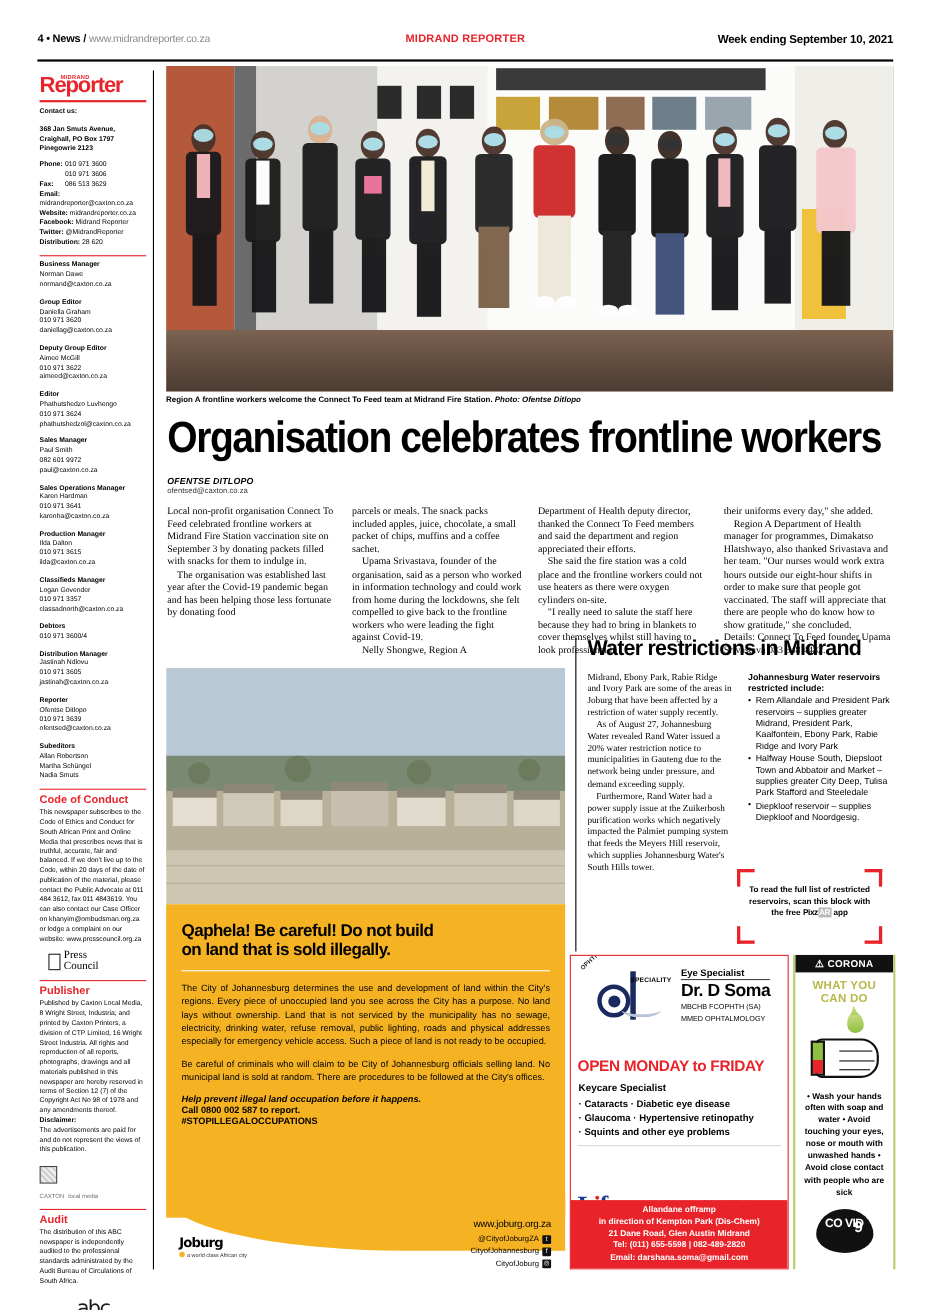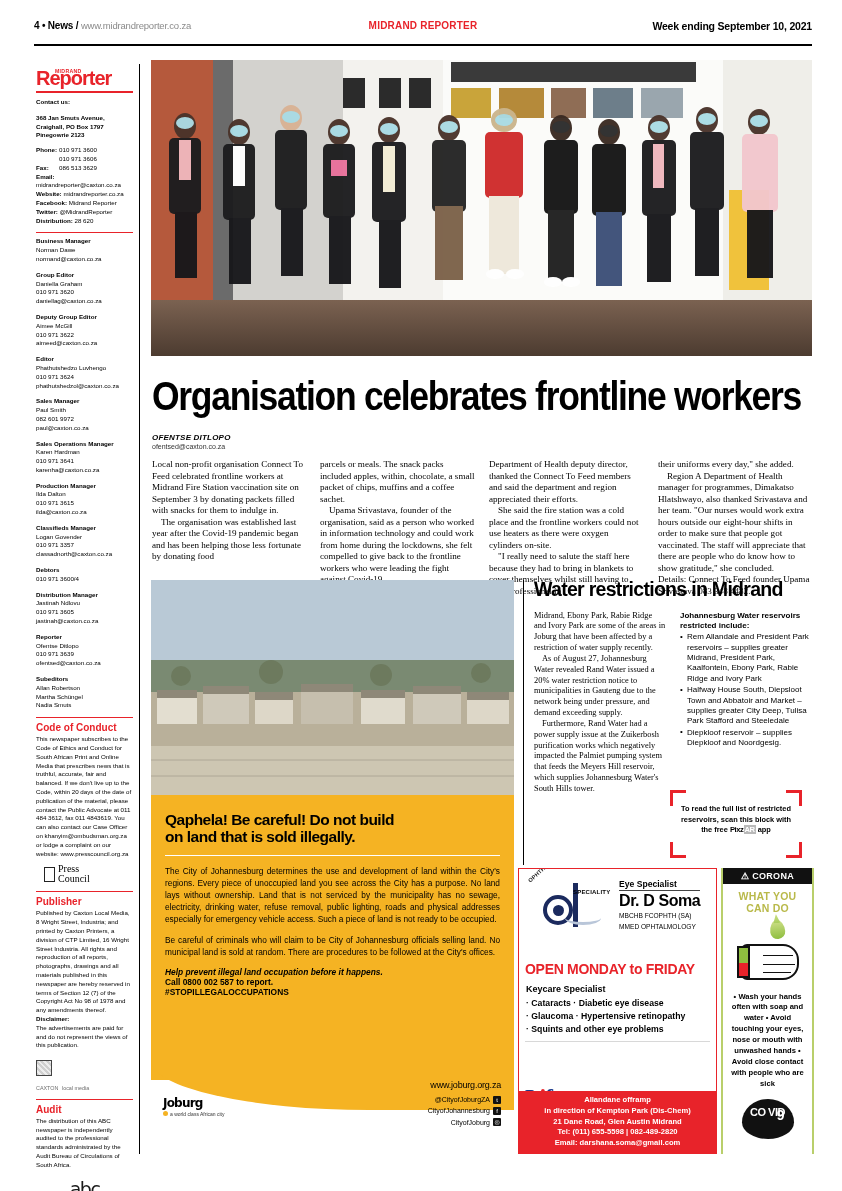--- a/index.html
+++ b/index.html
@@ -7,21 +7,21 @@
     width: 842px; height: 1191px;
     background: #ffffff;
     font-family: "Liberation Sans", sans-serif;
     color: #000;
     overflow: hidden;
   }
   .page { position: relative; width: 842px; height: 1191px; padding: 0; }
 
   
   .masthead {
-    position: absolute; left: 34px; top: 20px; width: 778px; height: 26px;
+    position: absolute; left: 34px; top: 30px; width: 778px; height: 26px;
     border-bottom: 2.5px solid #000;
     display: flex; align-items: flex-start; justify-content: space-between;
   }
   .mh-left { font-size: 10px; font-weight: bold; letter-spacing: -.2px; }
   .mh-left .url { font-weight: normal; color: #8a8a8a; font-size: 9.5px; }
   .mh-center { font-size: 10px; font-weight: bold; color: #e8232a; letter-spacing: .2px;
                position:absolute; left:50%; transform:translateX(-50%); top:0; }
   .mh-right { font-size: 10.5px; font-weight: bold; letter-spacing: -.2px; }
 
   
@@ -117,21 +117,21 @@
   .scanbox .bl { left: 0; bottom: 0; border-right: none; border-top: none; }
   .scanbox .br { right: 0; bottom: 0; border-left: none; border-top: none; }
   .scanbox .txt { position: absolute; left: 10px; right: 10px; top: 14px;
                   text-align: center; font-size: 7.4px; font-weight: bold; line-height: 1.42; }
   .pixar-badge { display: inline-block; font-size: 7.6px; font-weight: bold;
                  letter-spacing: -.4px; }
   .pixar-badge .ar { background: #b9b9b9; color: #fff; padding: 0 1px; }
 
   
   .joburg-ad {
-    position: absolute; left: 151px; top: 580px; width: 363px; height: 574px;
+    position: absolute; left: 151px; top: 607px; width: 363px; height: 574px;
     background: #fff; overflow: hidden;
   }
   .ja-photo { position: absolute; left: 0; top: 0; width: 363px; height: 215px; overflow: hidden; }
   .ja-orange {
     position: absolute; left: 0; top: 215px; width: 363px; height: 285px;
     background: #f5b323; padding: 16px 14px 0 14px;
   }
   .ja-head { font-size: 15.5px; font-weight: bold; line-height: 1.12; letter-spacing: -.5px; }
   .ja-rule { border-top: 1.4px solid #fff; margin: 9px 0 9px 0; }
   .ja-body { font-size: 8.3px; line-height: 1.46; text-align: justify; }
@@ -508,35 +508,38 @@
         <g transform="translate(598,52)">
             <ellipse cx="10" cy="10" rx="11" ry="13" fill="#4a332a"></ellipse>
             <rect x="-7" y="22" width="36" height="78" rx="5" fill="#f3c7cd"></rect>
             <rect x="-2" y="98" width="26" height="68" fill="#17171a"></rect>
             <ellipse cx="10" cy="9" rx="9" ry="6" fill="#a9dbe4"></ellipse>
           </g>
       </g>
     </svg>
   </div>
 
+  <div class="photo-caption">
+    <span>Region A frontline workers welcome the Connect To Feed team at Midrand Fire Station. </span><i>Photo: </i><i>Ofentse Ditlopo</i>
+  </div>
 
   <div class="headline">Organisation celebrates frontline workers</div>
 
   <div class="byline">
     <div class="name">OFENTSE DITLOPO</div>
     <div class="mail">ofentsed@caxton.co.za</div>
   </div>
 
   <div class="article">
     <div class="art-col c1">
       <p class="first">Local non-profit organisation Connect To Feed celebrated frontline workers at Midrand Fire Station vaccination site on September 3 by donating packets filled with snacks for them to indulge in.</p>
       <p>The organisation was established last year after the Covid-19 pandemic began and has been helping those less fortunate by donating food</p>
     </div>
     <div class="art-col c2">
-      <p class="first">parcels or meals. The snack packs included apples, within, chocolate, a small packet of chips, muffins and a coffee sachet.</p>
+      <p class="first">parcels or meals. The snack packs included apples, juice, chocolate, a small packet of chips, muffins and a coffee sachet.</p>
       <p>Upama Srivastava, founder of the organisation, said as a person who worked in information technology and could work from home during the lockdowns, she felt compelled to give back to the frontline workers who were leading the fight against Covid-19.</p>
       <p>Nelly Shongwe, Region A</p>
     </div>
     <div class="art-col c3">
       <p class="first">Department of Health deputy director, thanked the Connect To Feed members and said the department and region appreciated their efforts.</p>
       <p>She said the fire station was a cold place and the frontline workers could not use heaters as there were oxygen cylinders on-site.</p>
       <p>"I really need to salute the staff here because they had to bring in blankets to cover themselves whilst still having to look professional in</p>
     </div>
     <div class="art-col c4">
       <p class="first">their uniforms every day," she added.</p>

